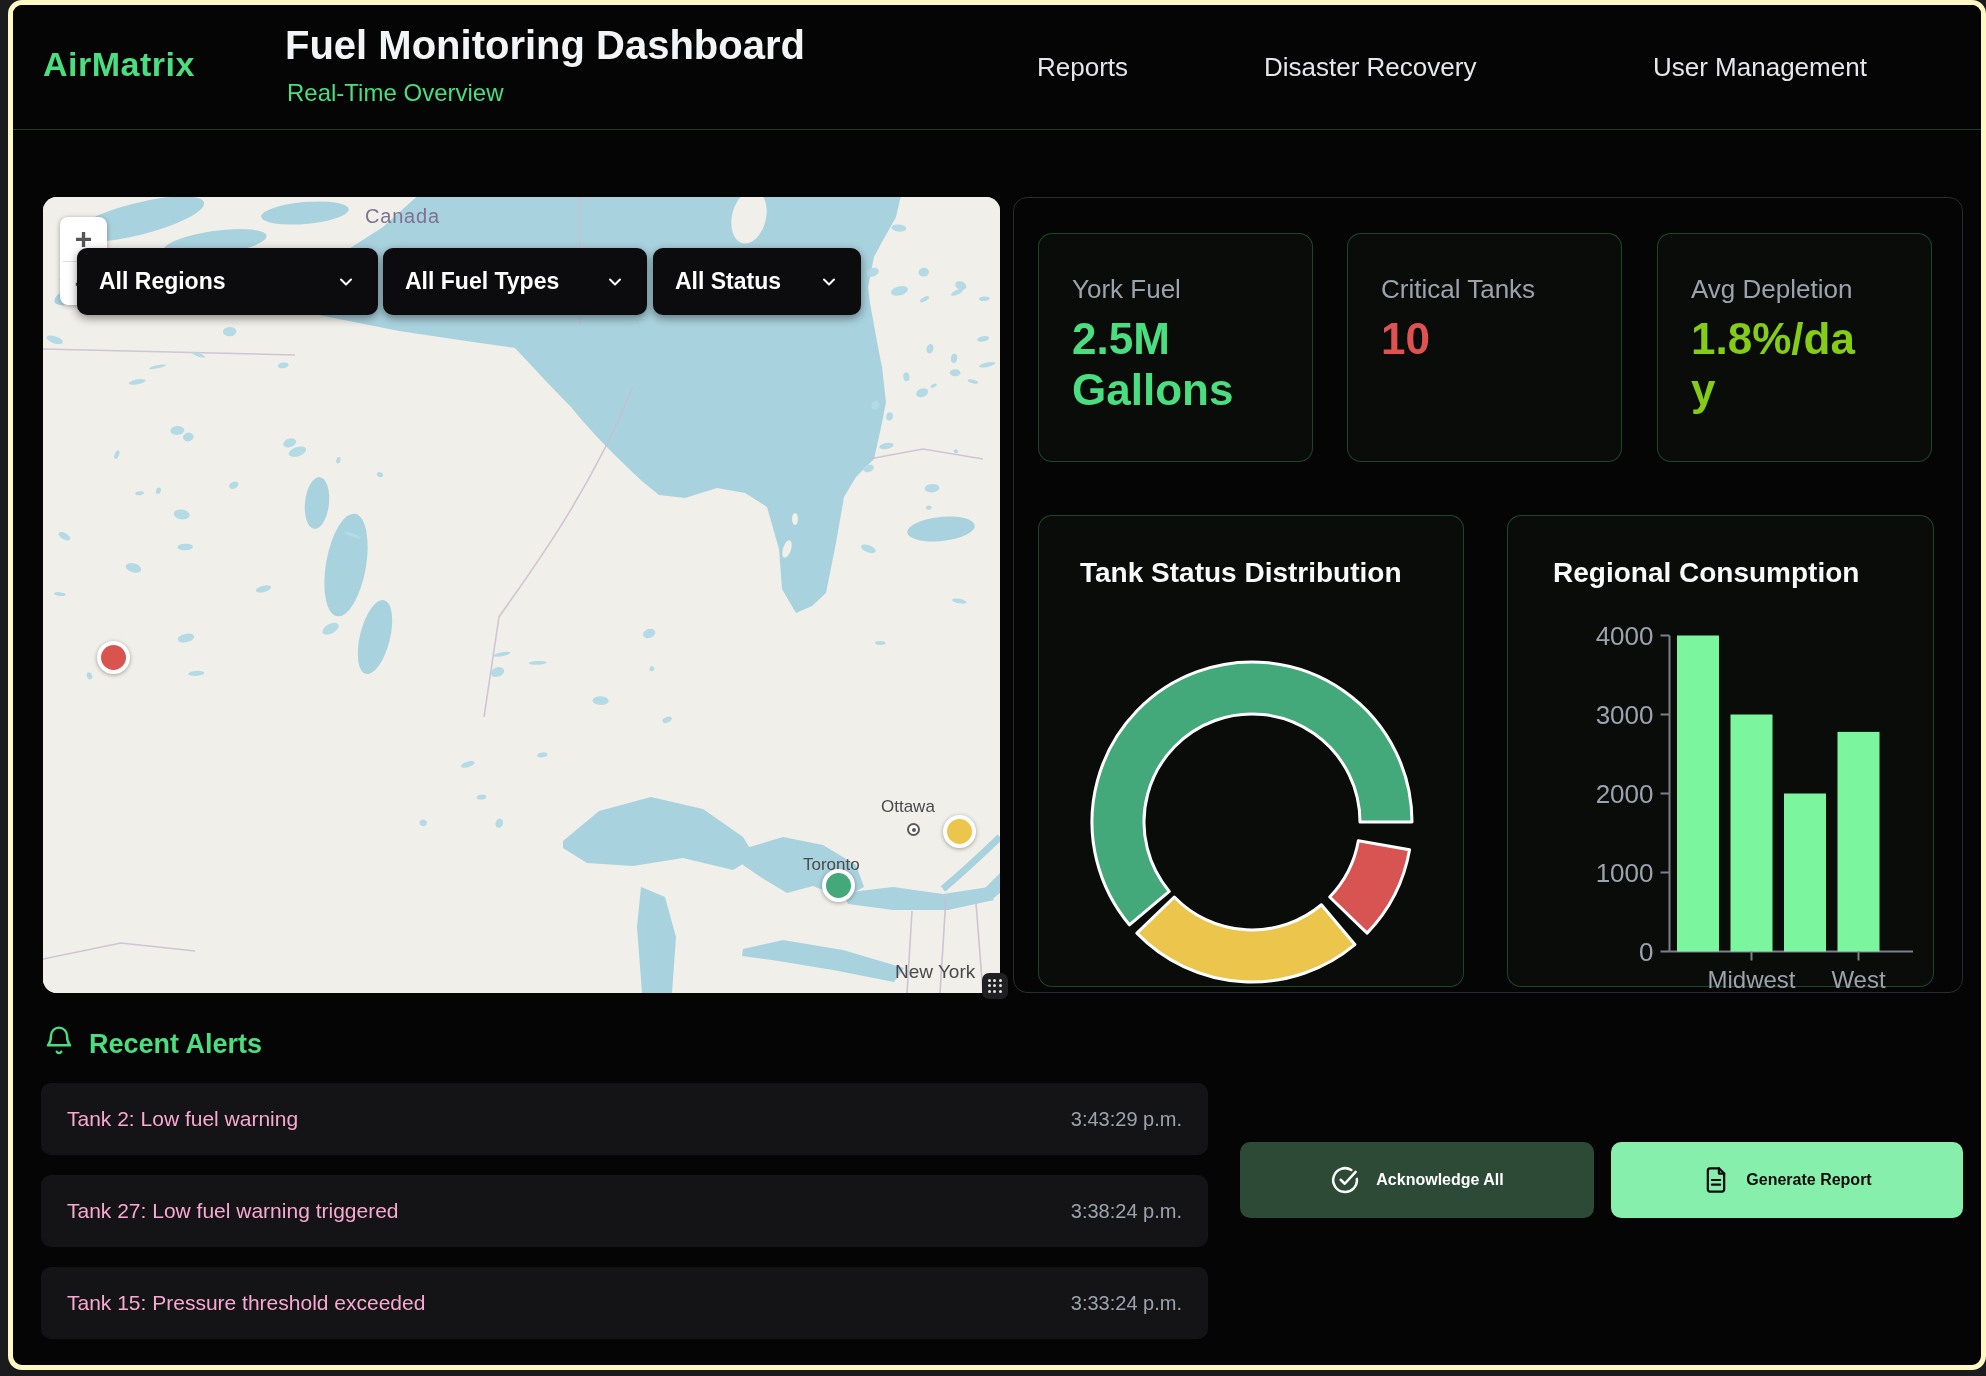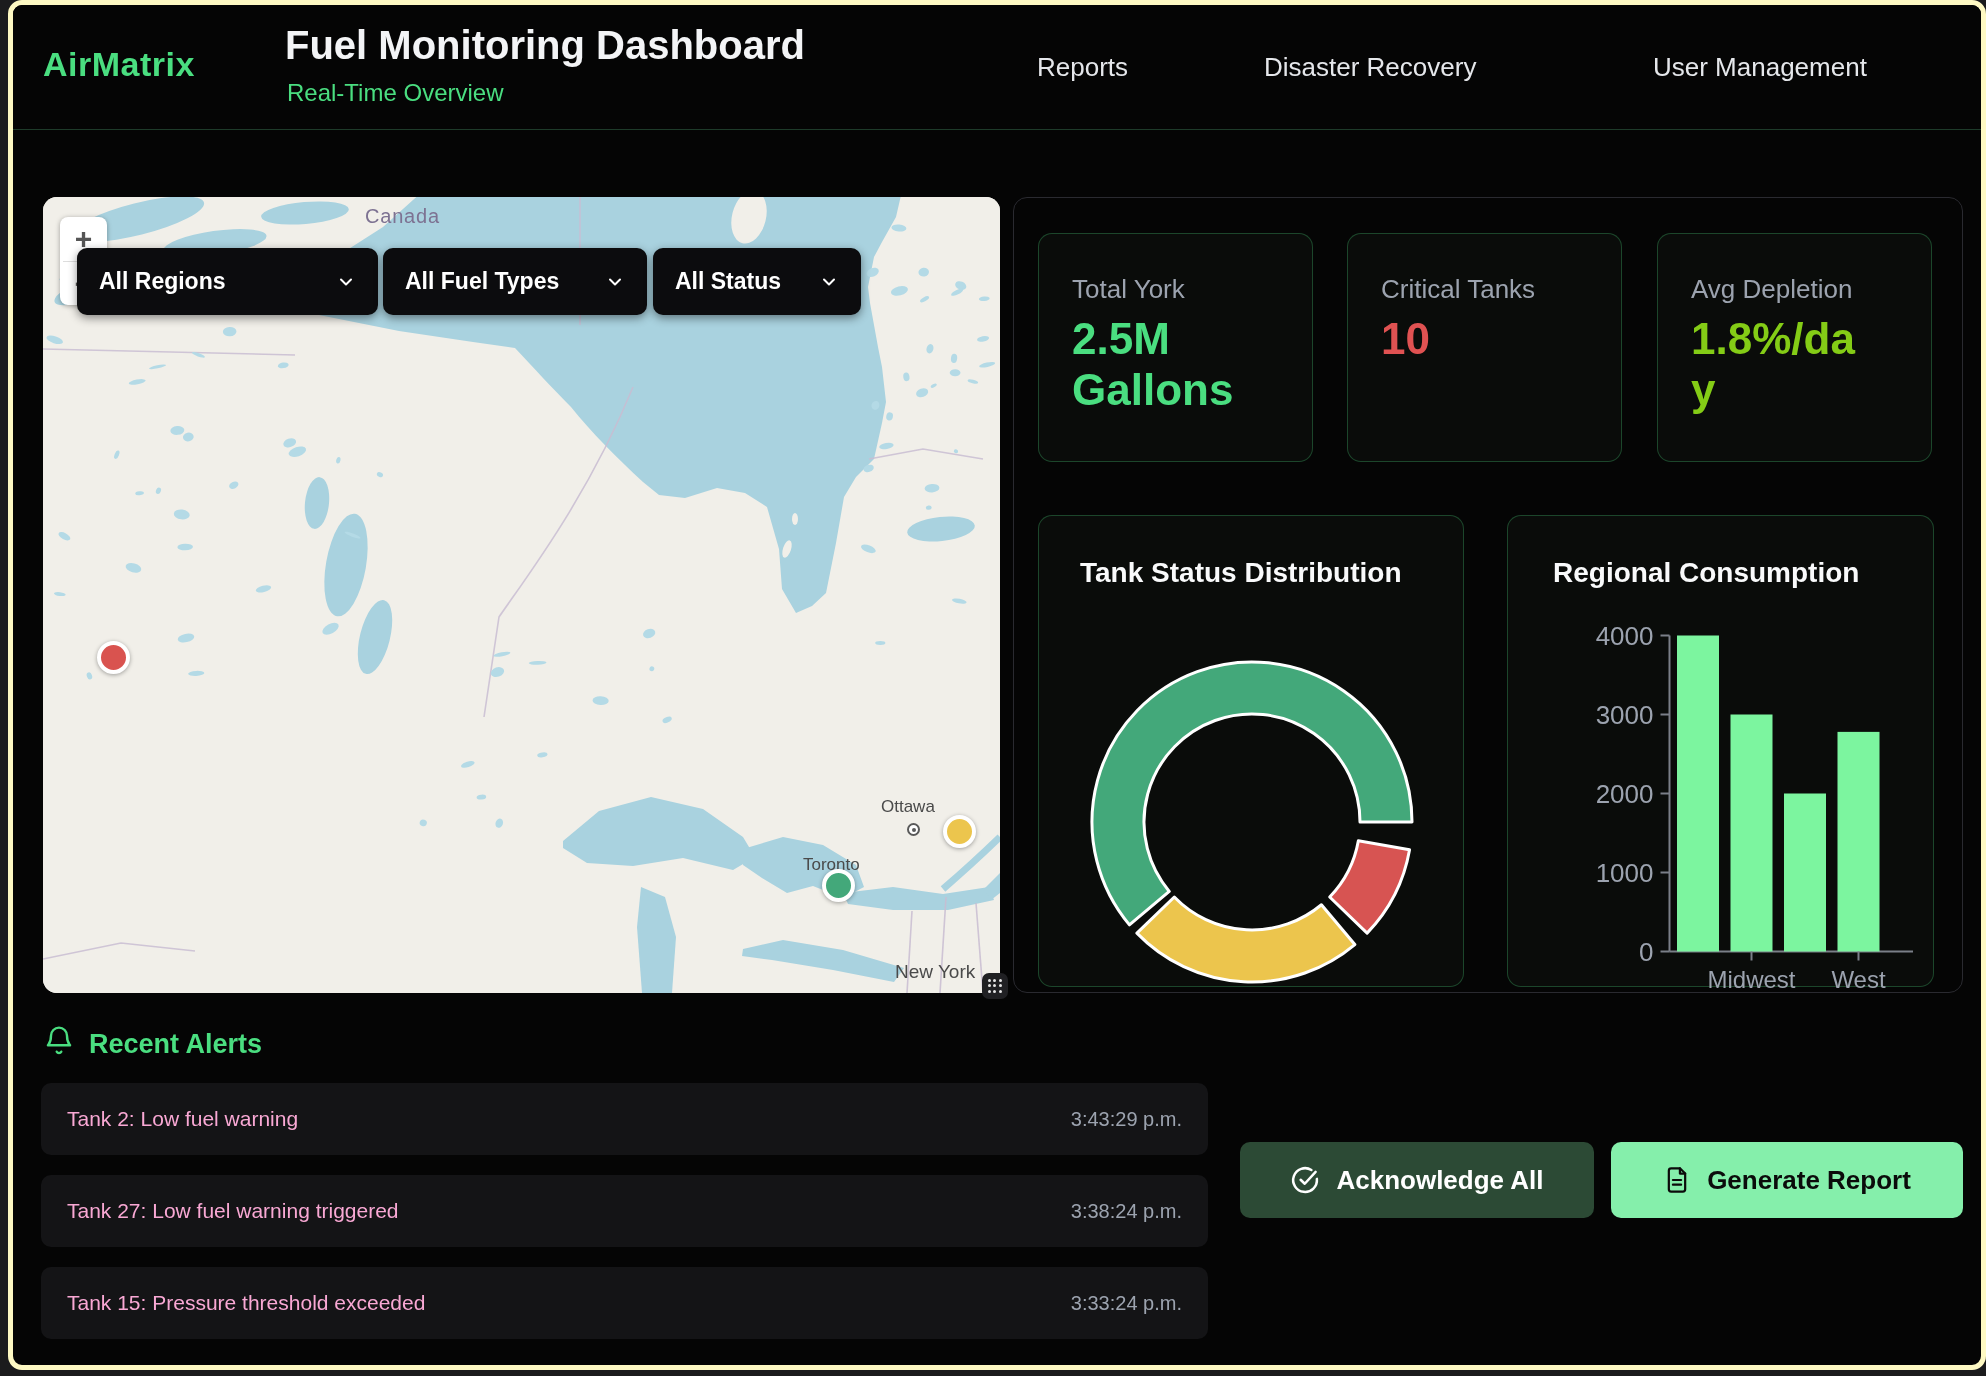--- a/index.html
+++ b/index.html
@@ -44,21 +44,21 @@
     border-radius:14px;box-sizing:border-box;}
   .chart-title{position:absolute;left:41px;top:41px;font-size:28px;font-weight:bold;color:#f9fafb;}
   
   .alerts-title{left:76px;top:1024px;font-size:27px;font-weight:bold;color:#4ade80;}
   .bell{left:30px;top:1020px;}
   .alert-row{left:28px;width:1167px;height:72px;background:#141416;border-radius:10px;display:flex;
     align-items:center;justify-content:space-between;padding:0 26px;box-sizing:border-box;cursor:pointer;}
   .alert-text{font-size:21px;color:#f9a8d4;}
   .alert-time{font-size:20px;color:#9ca3af;}
   .btn{top:1137px;height:76px;border-radius:10px;display:flex;align-items:center;justify-content:center;
-    gap:16px;font-size:26px;font-weight:bold;cursor:pointer;box-sizing:border-box;}
+    gap:16px;font-size:16px;font-weight:bold;cursor:pointer;box-sizing:border-box;}
   #ack-btn{left:1227px;width:354px;background:#2c4a35;color:#fff;}
   #report-btn{left:1598px;width:352px;background:#85efab;color:#0b0b0b;}
 </style>
 </head>
 <body>
 
 <div id="app">
 
   <div id="header">
     <div class="abs brand">AirMatrix</div>
@@ -239,21 +239,21 @@
       <i></i>
       <i></i>
       <i></i>
       <i></i>
       <i></i>
   </div>
 
   <div id="rightpanel" class="abs">
 
     <div class="abs stat-card" style="left:24px">
-      <div class="stat-label">Total York</div>
+      <div class="stat-label">York Fuel</div>
       <div class="stat-value v-green">2.5M Gallons</div>
     </div>
     <div class="abs stat-card" style="left:333px">
       <div class="stat-label">Critical Tanks</div>
       <div class="stat-value v-red">10</div>
     </div>
     <div class="abs stat-card" style="left:643px">
       <div class="stat-label">Avg Depletion</div>
       <div class="stat-value v-amber" style="max-width:178px">1.8%/day</div>
     </div>

